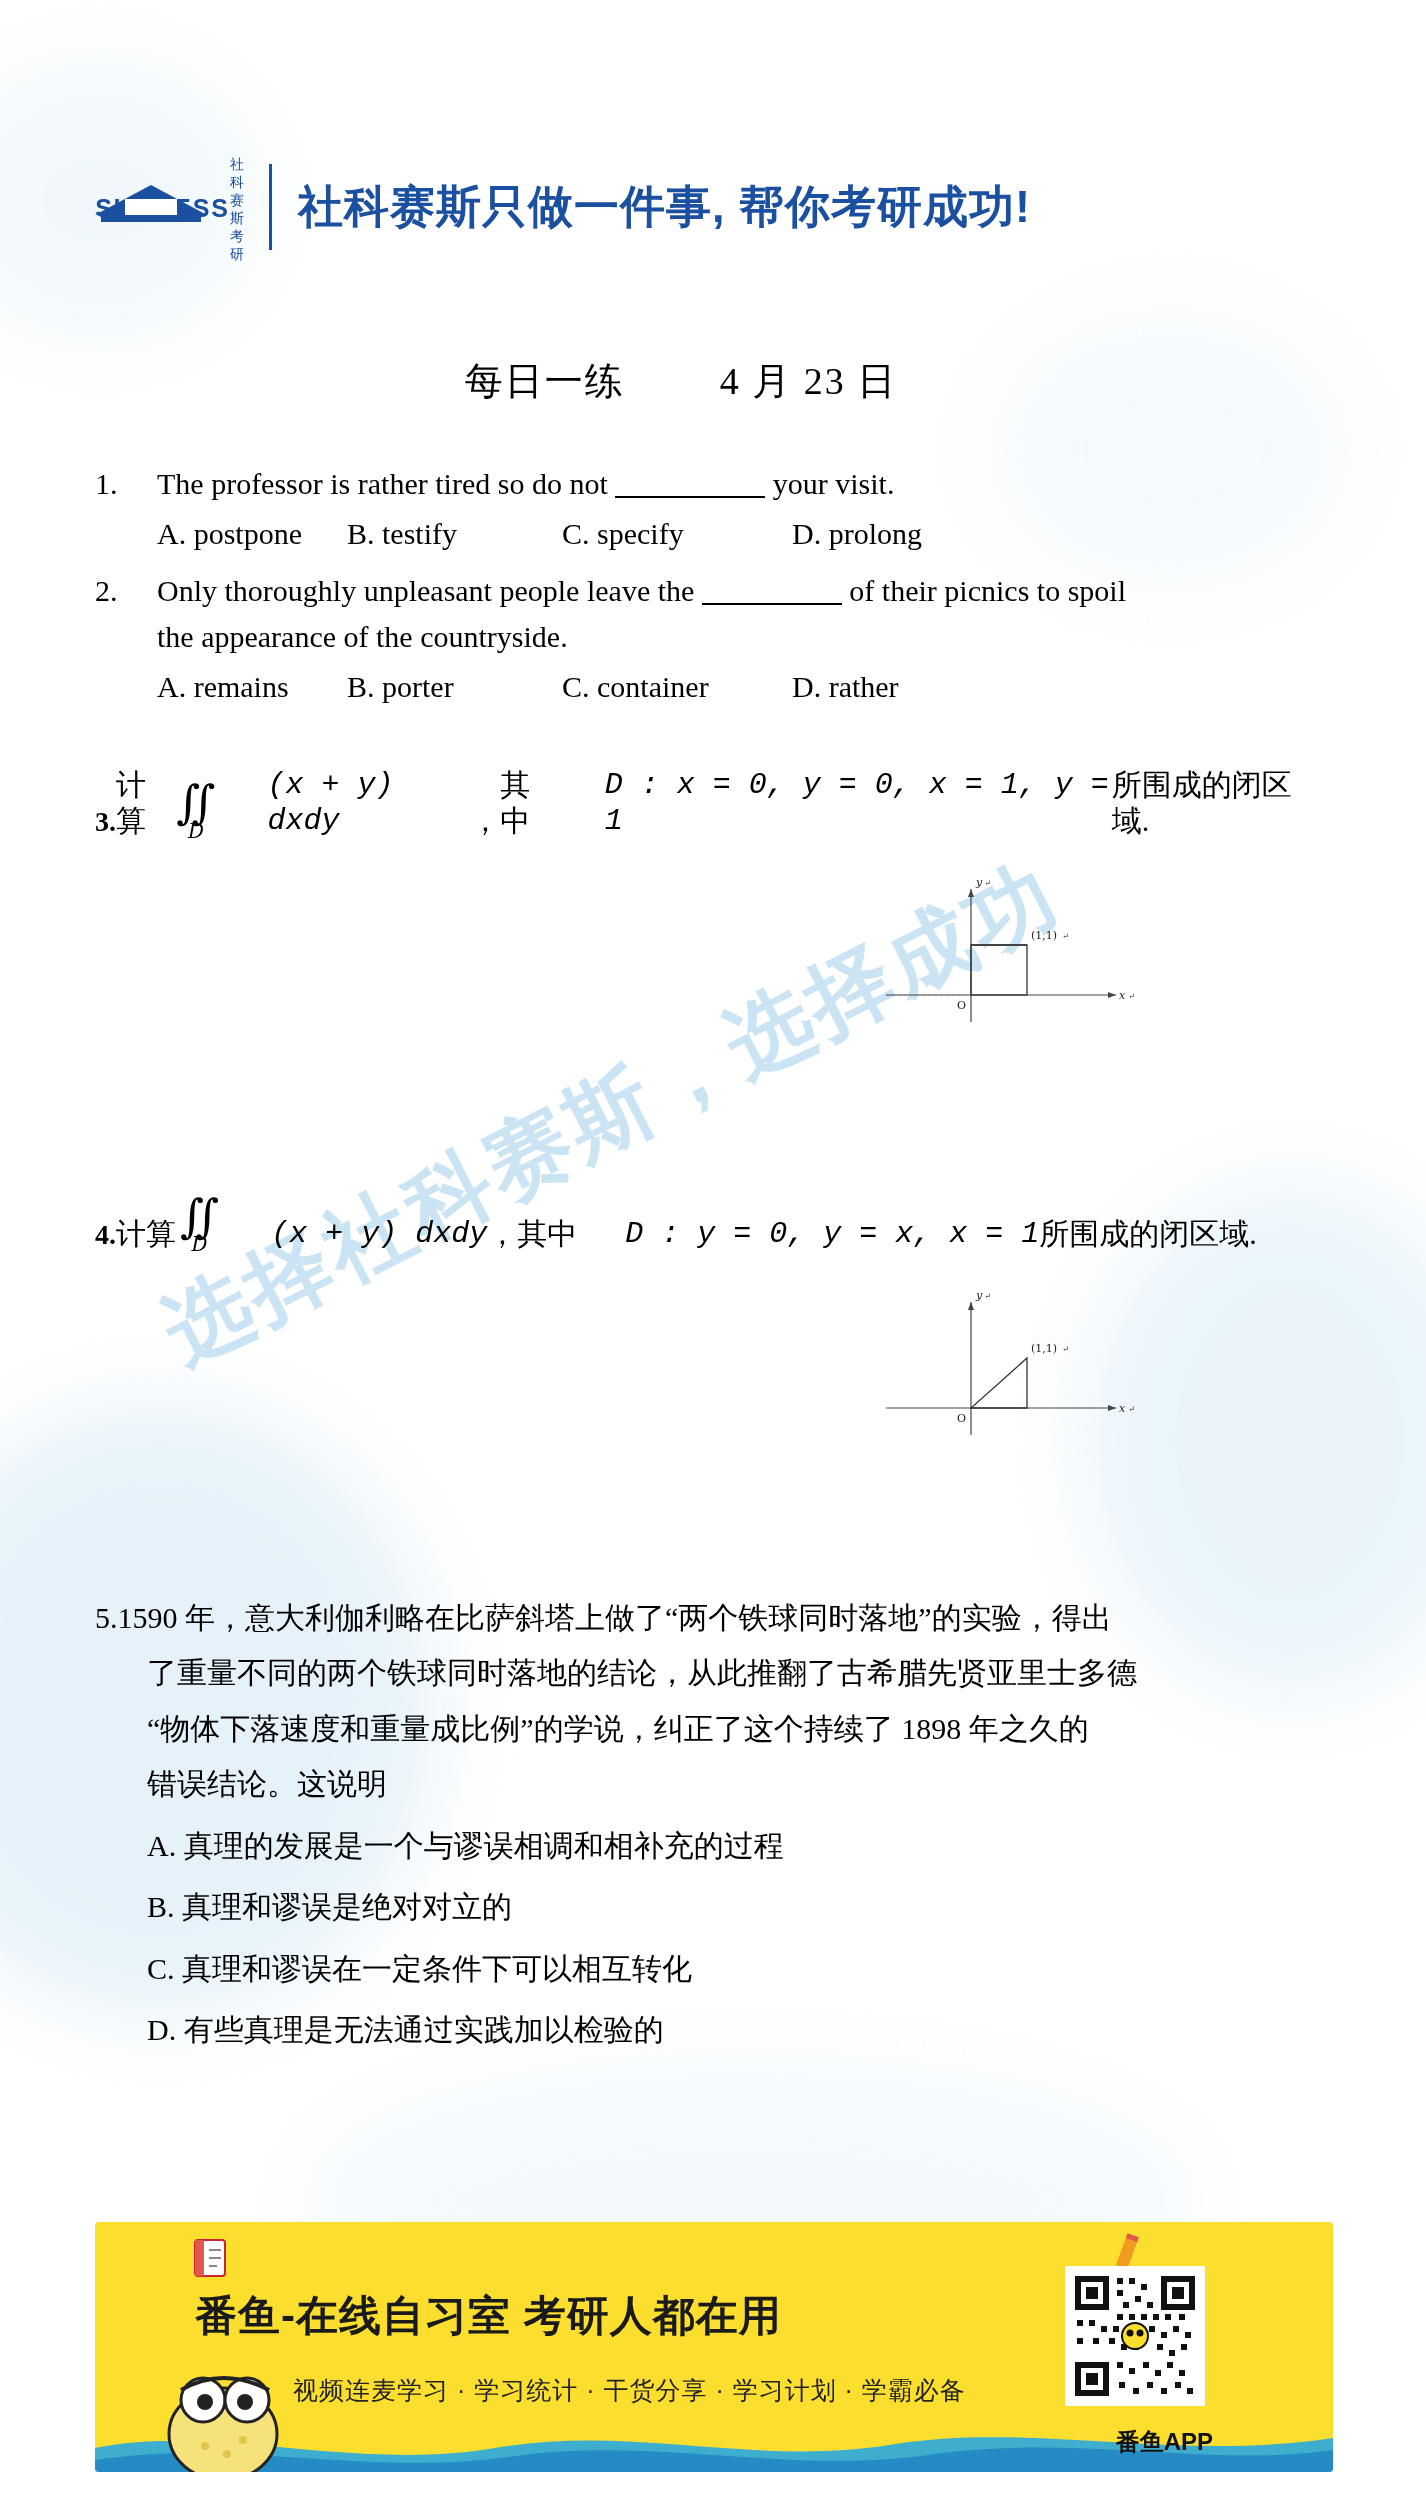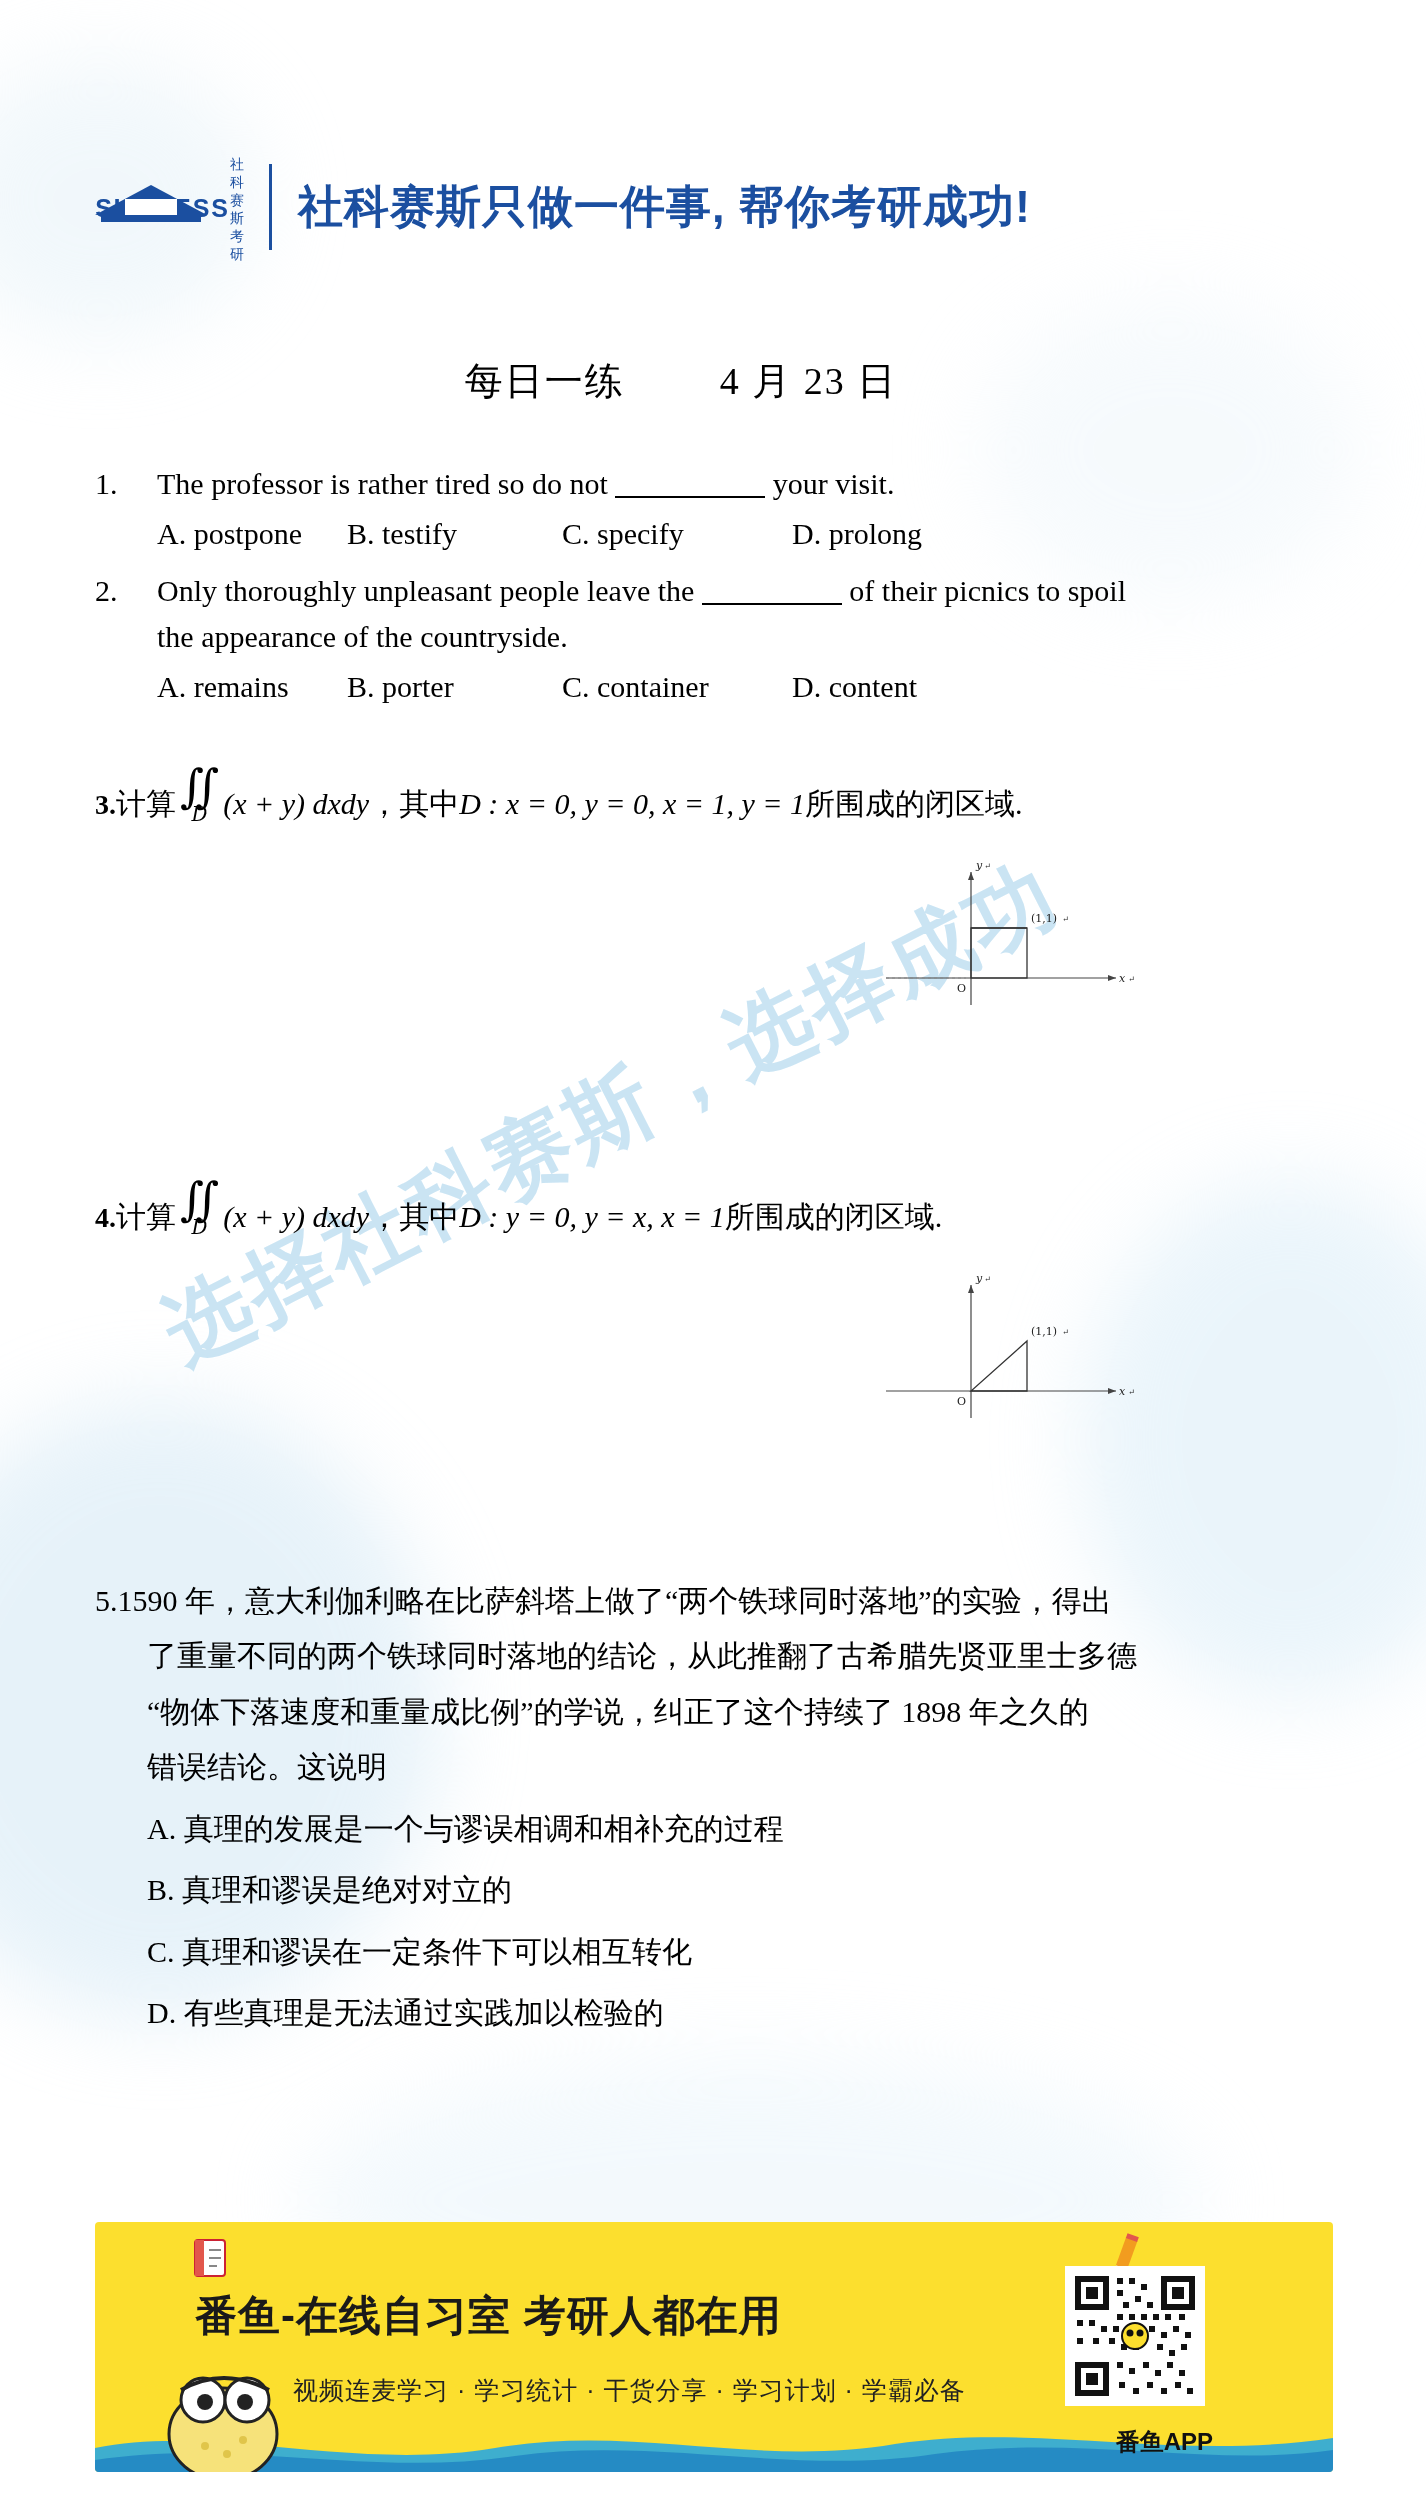--- a/index.html
+++ b/index.html
@@ -155,21 +155,21 @@
   .mq-cn{padding-bottom:4px;}
   .iint{
     display:inline-flex;
     flex-direction:column;
     align-items:center;
     margin:0 4px;
     font-family:"DejaVu Serif", serif;
   }
   .iint .sym{font-size:46px;line-height:.85;}
   .iint .sub{font-size:20px;font-style:italic;margin-top:-4px;}
-  .mexpr{font-style:italic;font-family:Liberation Serif, serif;padding-bottom:4px;}
+  .mexpr{font-style:italic;font-family:Liberation Mono, monospace;padding-bottom:4px;margin-left:48px;}
   .mq-tail{padding-bottom:4px;}
 
   
   .figure{
     margin-top:34px;
     display:flex;
     justify-content:flex-end;
     padding-right:130px;
   }
   .fig-box{width:320px;height:150px;position:relative;}
@@ -297,21 +297,21 @@
           <span>Only thoroughly unpleasant people leave the</span>
           <span class="blank short"></span>
           <span>of their picnics to spoil</span>
         </span>
       </div>
       <div class="q-cont">the appearance of the countryside.</div>
       <div class="opts">
         <span class="o1">A. remains</span>
         <span class="o2">B. porter</span>
         <span class="o3">C. container</span>
-        <span class="o4">D. content</span>
+        <span class="o4">D. rather</span>
       </div>
     </div>
 
     <div class="mathq">
       <div class="mathline">
         <span class="mq-num">3.</span>
         <span class="mq-cn">计算</span>
         <span class="iint">
           <span class="sym">∬</span>
           <span class="sub">D</span>

